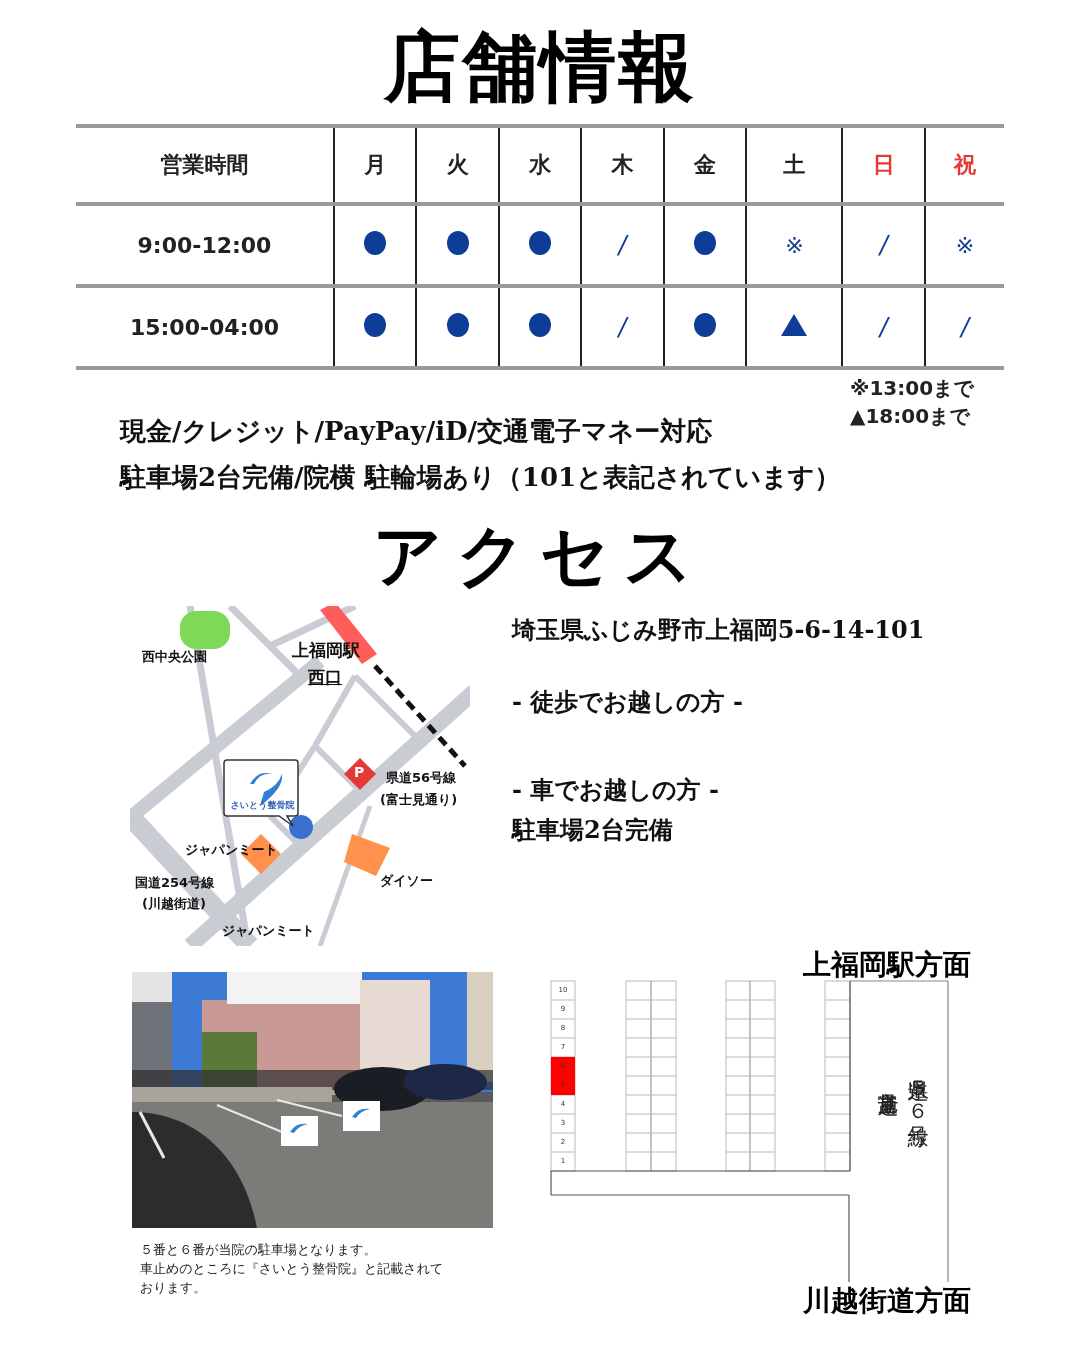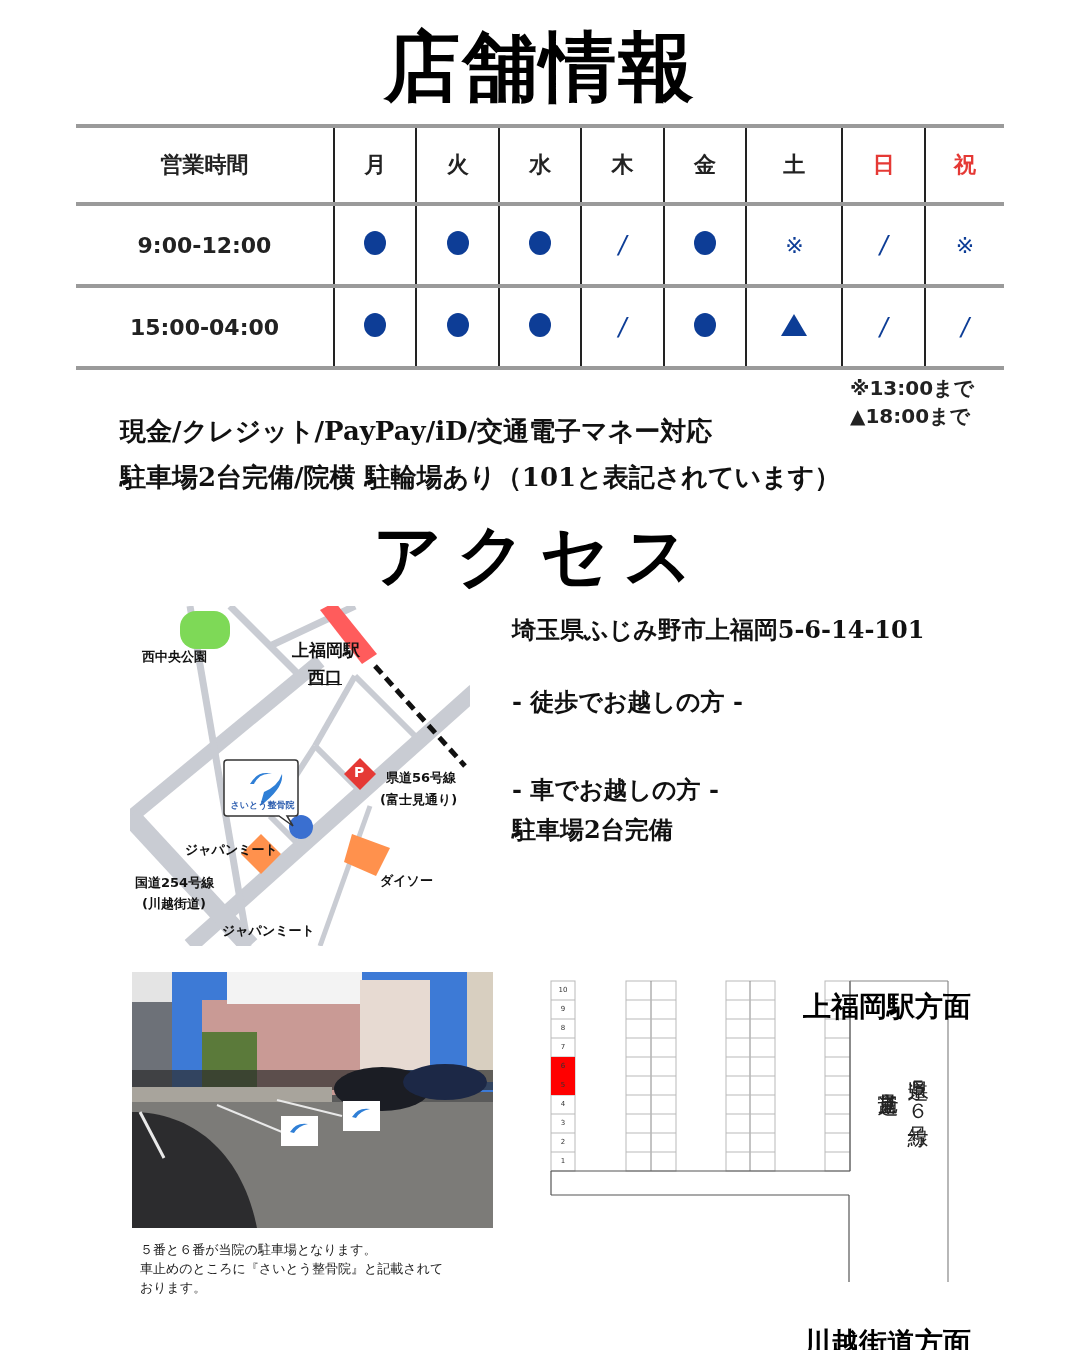--- a/index.html
+++ b/index.html
@@ -38,21 +38,21 @@
   .access { position: absolute; left: 512px; top: 610px; font-size: 24px; font-weight: bold; line-height: 40px; color: #111; }
   .access .gap { height: 32px; }
   .access .gap2 { height: 48px; }
 
   
   .photo { position: absolute; left: 132px; top: 972px; width: 361px; height: 256px; overflow: hidden; background: #5a5a5a; }
   .photo-caption { position: absolute; left: 140px; top: 1240px; font-size: 13px; line-height: 19px; color: #222; font-family: "DejaVu Serif", "Liberation Serif", serif; }
 
   
   .lot { position: absolute; left: 0; top: 0; }
-  .dir-label { position: absolute; font-size: 28px; font-weight: bold; color: #000; white-space: nowrap; margin-top: 42px; }
+  .dir-label { position: absolute; font-size: 28px; font-weight: bold; color: #000; white-space: nowrap; }
   .vert { position: absolute; writing-mode: vertical-rl; font-size: 21px; color: #222; letter-spacing: 1px; }
 </style>
 </head>
 <body>
 
 <div class="title title-store">店舗情報</div>
 
 <table class="hours">
   <tbody>
       <tr>

